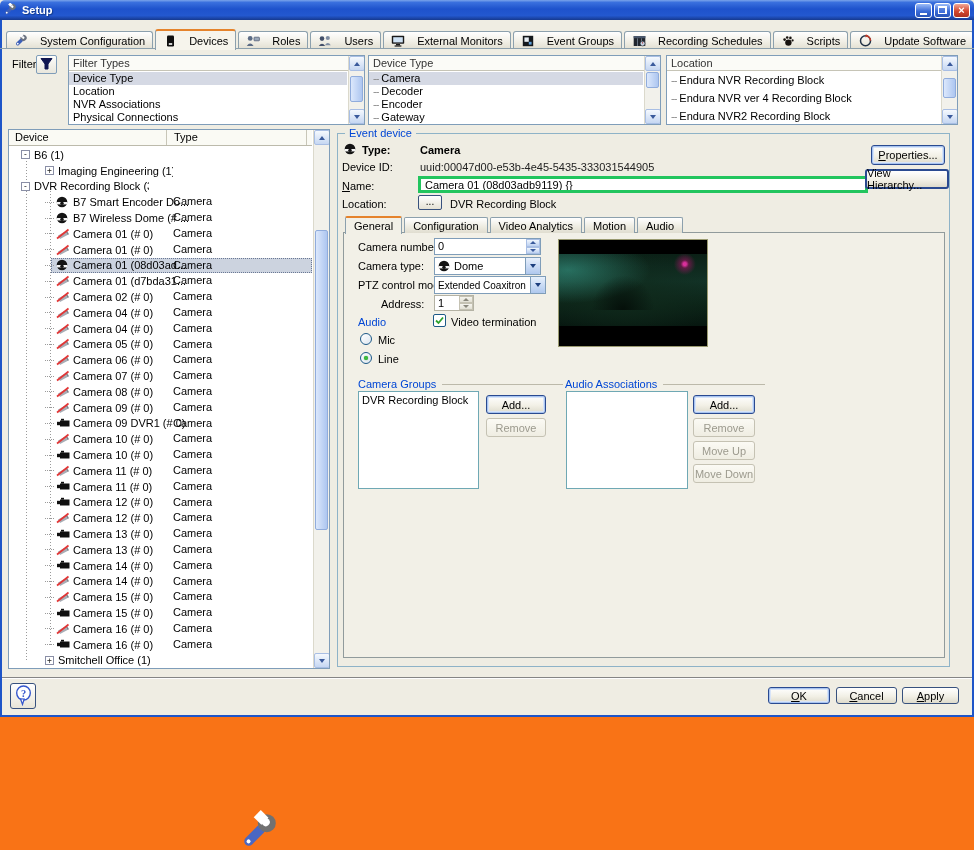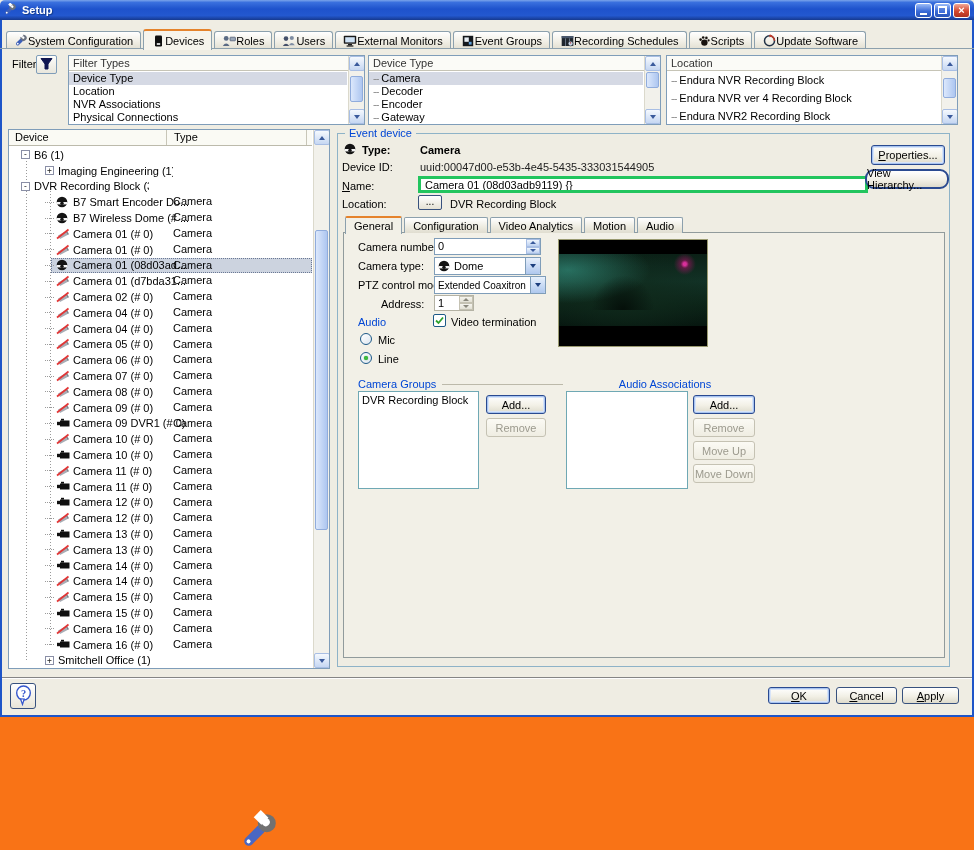--- a/index.html
+++ b/index.html
@@ -21,21 +21,21 @@
   .tb-btn{width:17px;height:15px;border:1px solid #fff;border-radius:3px;display:flex;align-items:center;justify-content:center;
     background:linear-gradient(180deg,#9CBCF8,#3A6BD8 55%,#2A55B8);cursor:default;}
   .tb-btn.close{background:linear-gradient(180deg,#F0A898,#D4472F 55%,#AE3220);}
   .glyph-min{width:7px;height:2px;background:#fff;margin-top:7px;}
   .glyph-max{position:relative;width:9px;height:8px;}
   .glyph-max::before{content:'';position:absolute;right:0;top:0;width:6px;height:5px;border:1px solid #fff;border-top-width:2px;}
   .glyph-max::after{content:'';position:absolute;left:0;bottom:0;width:6px;height:5px;border:1px solid #fff;border-top-width:2px;background:linear-gradient(180deg,#5E86DE,#3A6BD8);}
   .glyph-x{color:#fff;font-weight:bold;font-size:11px;line-height:11px;}
   
   .tabstrip{position:absolute;left:6px;top:29px;height:20px;display:flex;align-items:flex-end;gap:2px;}
-  .tab{height:18px;display:flex;align-items:center;gap:0;padding:0 7px;border:1px solid #8CA0AD;border-bottom:none;
+  .tab{height:18px;display:flex;align-items:center;gap:12px;padding:0 7px;border:1px solid #8CA0AD;border-bottom:none;
     border-radius:3px 3px 0 0;background:linear-gradient(180deg,#FFFFFF,#F1EFE6 55%,#E2DFD2);white-space:nowrap;}
   .tab.active{height:21px;background:#F6F4EC;border-top:2px solid #E5832C;position:relative;z-index:3;margin-bottom:-1px;}
   .tab-ic{display:inline-flex;width:14px;height:13px;align-items:center;justify-content:center;}
   .tabs-underline{position:absolute;left:0;top:48px;width:974px;height:1px;background:#8CA0AD;z-index:1;}
   
   .filters-label{position:absolute;left:12px;top:58px;}
   .funnel-btn{position:absolute;left:36px;top:55px;width:21px;height:19px;border:1px solid #7F9DB9;border-radius:2px;
     background:linear-gradient(180deg,#FDFDFB,#E8E6DC);display:flex;align-items:center;justify-content:center;}
   .flist{position:absolute;top:55px;height:70px;background:#fff;border:1px solid #7F9DB9;overflow:hidden;}
   .flist-head{height:15px;line-height:14px;padding-left:4px;background:#FBFBF7;border-bottom:1px solid #C6C4B6;color:#333;
@@ -763,21 +763,21 @@
     <span class="lbl" style="left:420px;top:161px;color:#222;">uuid:00047d00-e53b-4e45-5435-333031544905</span>
 
     <span class="lbl" style="left:342px;top:180px;"><u>N</u>ame:</span>
     <input class="field-input" style="left: 418px; top: 176px; width: 450px; height: 17px;" value="Camera 01 (08d03adb9119) {}">
 
     <span class="lbl" style="left:342px;top:198px;">Location:</span>
     <div class="mini-btn" style="left:418px;top:195px;width:24px;height:15px;">...</div>
     <span class="lbl" style="left:450px;top:198px;">DVR Recording Block</span>
 
     <div class="xp-btn default" style="left:871px;top:145px;width:74px;height:20px;"><u>P</u>roperties...</div>
-    <div class="xp-btn" style="left:865px;top:169px;width:84px;height:20px;border-width:2px;border-color:#2A4A90;border-radius:9px;">View Hierarchy...</div>
+    <div class="xp-btn" style="left:865px;top:169px;width:84px;height:20px;border-width:2px;border-color:#2A4A90;">View Hierarchy...</div>
 
     <div id="inner-tabs" class="inner-tabs">
         <div class="itab active">General</div>
         <div class="itab">Configuration</div>
         <div class="itab">Video Analytics</div>
         <div class="itab">Motion</div>
         <div class="itab">Audio</div>
       </div>
     <div class="itab-panel"></div>
 
@@ -854,21 +854,21 @@
       <span class="rule"></span>
     </div>
     <div id="camera-groups-list" class="sect-list" style="left:358px;top:391px;width:121px;height:98px;">
         <div class="li">DVR Recording Block</div>
       </div>
     <div id="camera-groups-buttons" class="btn-stack" style="left:486px;top:395px;width:60px;">
         <div class="xp-btn default">Add...</div>
         <div class="xp-btn disabled">Remove</div>
       </div>
 
-    <div class="sect-head" style="left:565px;top:378px;width:200px;flex-direction:column;">
+    <div class="sect-head" style="left:565px;top:378px;width:200px;">
       <span class="blue">Audio Associations</span>
       <span class="rule"></span>
     </div>
     <div id="audio-assoc-list" class="sect-list" style="left:566px;top:391px;width:122px;height:98px;"></div>
     <div id="audio-assoc-buttons" class="btn-stack" style="left:693px;top:395px;">
         <div class="xp-btn default">Add...</div>
         <div class="xp-btn disabled">Remove</div>
         <div class="xp-btn disabled">Move Up</div>
         <div class="xp-btn disabled">Move Down</div>
       </div>

